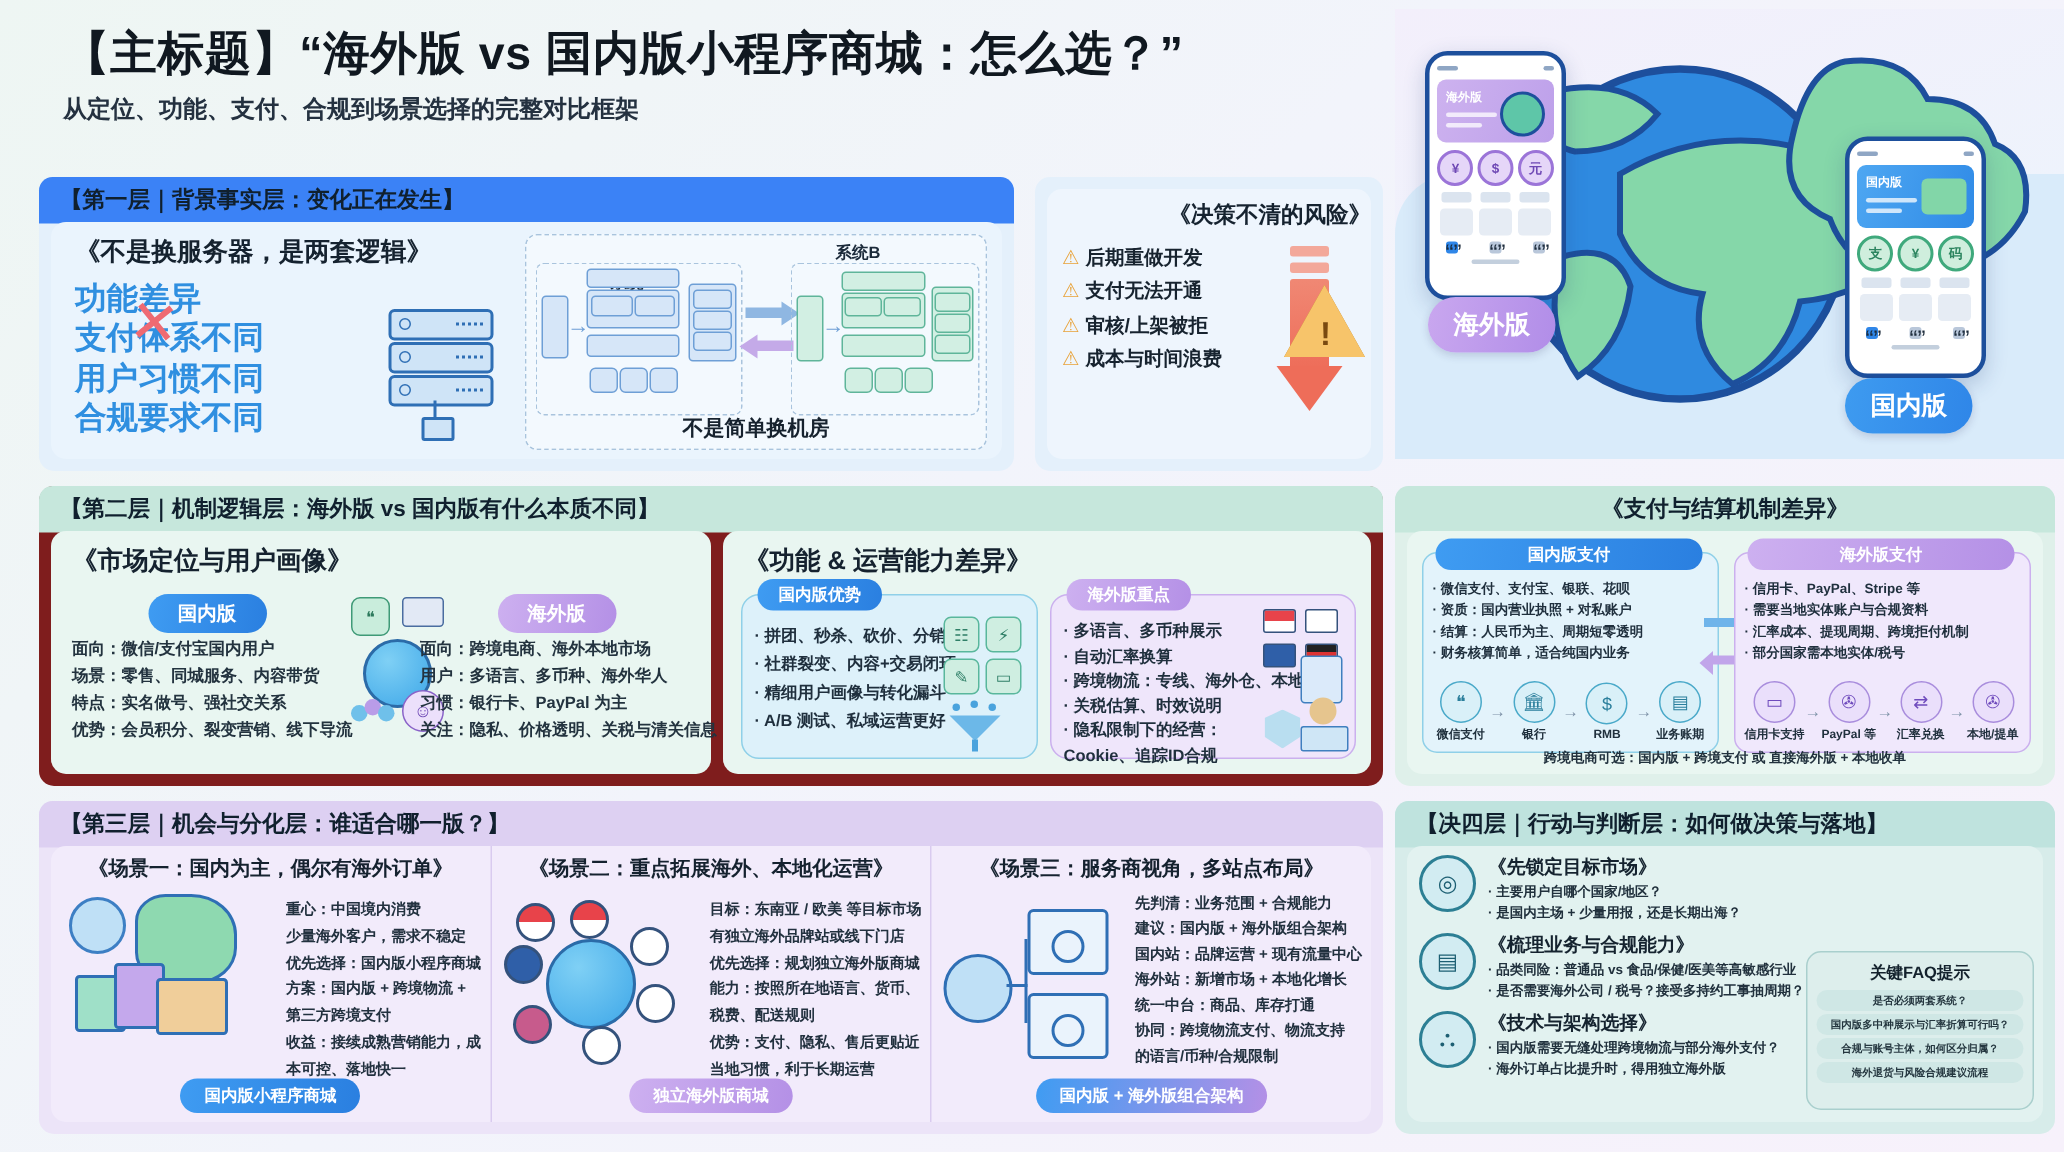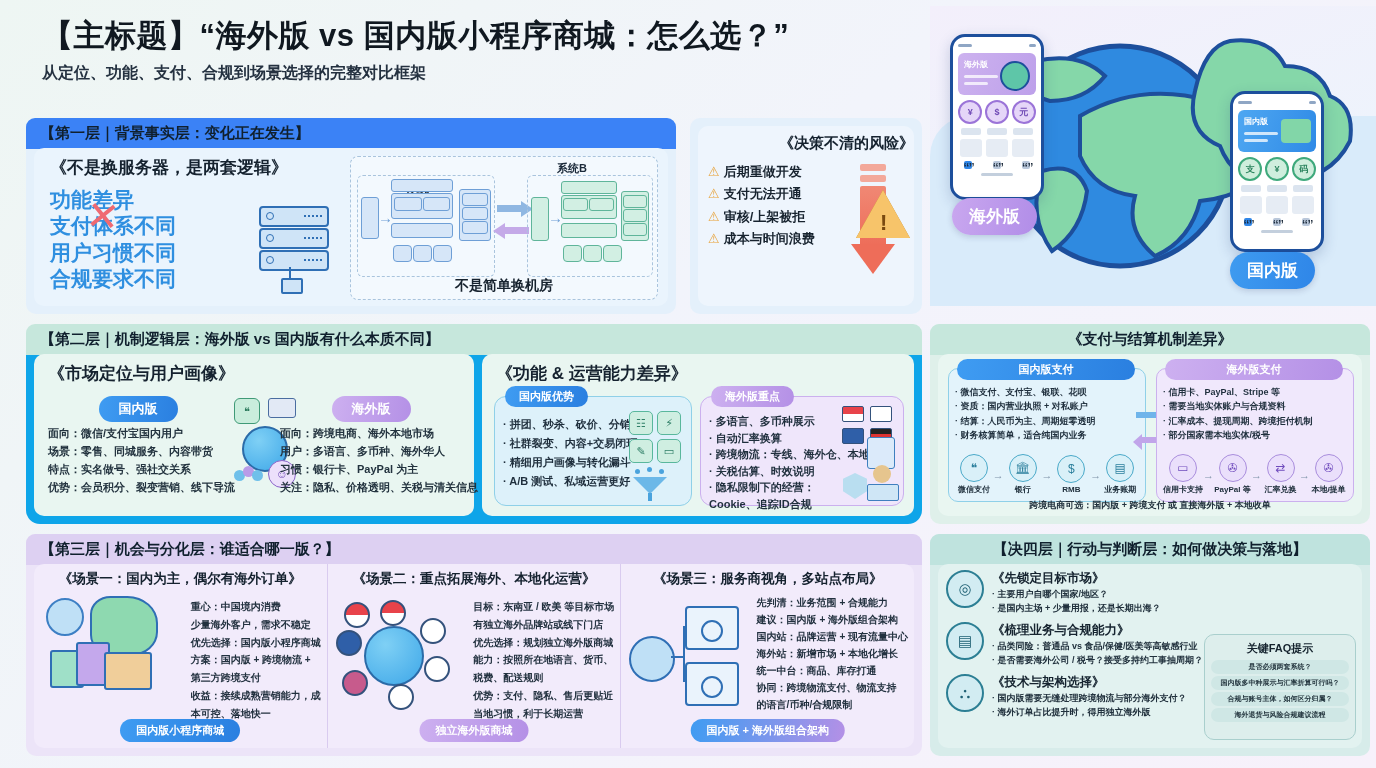--- a/index.html
+++ b/index.html
@@ -98,21 +98,21 @@
   .bigarrow{position:absolute;left:8px;top:0;width:34px;height:118px;}
   .bigarrow i{position:absolute;left:4px;width:26px;height:7px;background:#f3a89a;border-radius:2px;}
   .bigarrow i:nth-child(1){top:0;}
   .bigarrow i:nth-child(2){top:11px;}
   .bigarrow .stem{position:absolute;left:4px;top:22px;width:26px;height:60px;background:linear-gradient(180deg,#f08874,#ee6d59);border-radius:2px;}
   .bigarrow .head{position:absolute;left:-5px;top:80px;width:0;height:0;border-left:22px solid transparent;border-right:22px solid transparent;border-top:30px solid #ee6d59;}
   .warnsign{position:absolute;right:-4px;top:26px;width:0;height:0;border-left:27px solid transparent;border-right:27px solid transparent;border-bottom:48px solid #f7c46a;filter:drop-shadow(0 0 0 #b8802a);}
   .warnsign b{position:absolute;left:-3px;top:20px;font-size:22px;color:#7a4a10;font-weight:bold;}
 
   
-  #layer2{left:26px;top:324px;width:896px;height:200px;background:#0ea5e9;border-radius:14px;}
+  #layer2{left:26px;top:324px;width:896px;height:200px;background:#7f1d1d;}
   #layer2 .band-title{background:#c6e7dc;}
   #l2a{position:absolute;left:8px;top:30px;width:440px;height:162px;background:#e9f6f1;border-radius:10px;}
   #l2b{position:absolute;left:456px;top:30px;width:432px;height:162px;background:#e9f6f1;border-radius:10px;}
   .subbox{position:absolute;border:1.5px solid #8fd0e8;border-radius:12px;background:#ddf1fa;}
   .subbox.pur{border-color:#cbb0ee;background:#efe6fb;}
   .subtag{position:absolute;left:10px;top:-11px;border-radius:12px;padding:3px 14px;font-size:11px;font-weight:bold;color:#fff;}
   .subtag.b{background:linear-gradient(100deg,#3f9cf2,#2a7fe0);}
   .subtag.p{background:linear-gradient(100deg,#cdb0f0,#b490e6);}
   .iconsq{width:22px;height:22px;border:1.5px solid #59b79c;border-radius:5px;background:#cfeee1;display:inline-flex;align-items:center;justify-content:center;font-size:11px;color:#2f7f67;margin:2px;}
   .flagbox{width:20px;height:14px;border:1px solid #34527c;border-radius:2px;display:inline-block;margin:1px;}
@@ -141,21 +141,21 @@
   #l3body{position:absolute;left:8px;top:30px;width:880px;height:184px;background:#f2ebfb;border-radius:10px;display:flex;}
   .scene{position:relative;flex:1;padding:6px 8px 0;}
   .scene + .scene{border-left:1px solid #d9cbef;}
   .scene .ptitle{font-size:13.5px;text-align:center;white-space:nowrap;}
   .scenebtn{position:absolute;left:50%;transform:translateX(-50%);bottom:6px;border-radius:14px;padding:4px 16px;font-size:11px;font-weight:bold;color:#fff;white-space:nowrap;}
   .sc-lines{position:absolute;right:6px;top:34px;font-size:10px;line-height:1.78;font-weight:bold;color:#22313f;}
   .sc-lines div{white-space:nowrap;}
 
   
   #layer4{left:930px;top:534px;width:440px;height:222px;background:#d7ecea;}
-  #layer4 .band-title{background:#bfe3de;text-align:center;}
+  #layer4 .band-title{background:#bfe3de;}
   #l4body{position:absolute;left:8px;top:30px;width:424px;height:184px;background:#e2f2f0;border-radius:10px;}
   .step{position:relative;margin:6px 0 0 8px;display:flex;gap:8px;}
   .stepcirc{width:34px;height:34px;border-radius:50%;border:2px solid #2c7f94;background:#d2ecf2;display:flex;align-items:center;justify-content:center;font-size:15px;color:#1d5f73;flex:0 0 auto;}
   .steptitle{font-size:12.5px;font-weight:bold;color:#15232f;}
   .steplines{font-size:9px;font-weight:bold;line-height:1.6;color:#21313d;}
   .steplines div{white-space:nowrap;}
   .faq{position:absolute;right:6px;bottom:8px;width:150px;height:96px;border:1px solid #a9cfcd;border-radius:10px;background:#ddeeec;padding:4px 0;}
   .faq h5{margin:2px 0 4px;text-align:center;font-size:11px;font-weight:bold;color:#14222d;}
   .faqline{margin:2px 6px;border-radius:9px;background:#cfe7e5;font-size:7px;font-weight:bold;text-align:center;color:#24363f;padding:2px 0;overflow:hidden;white-space:nowrap;}
 </style>

